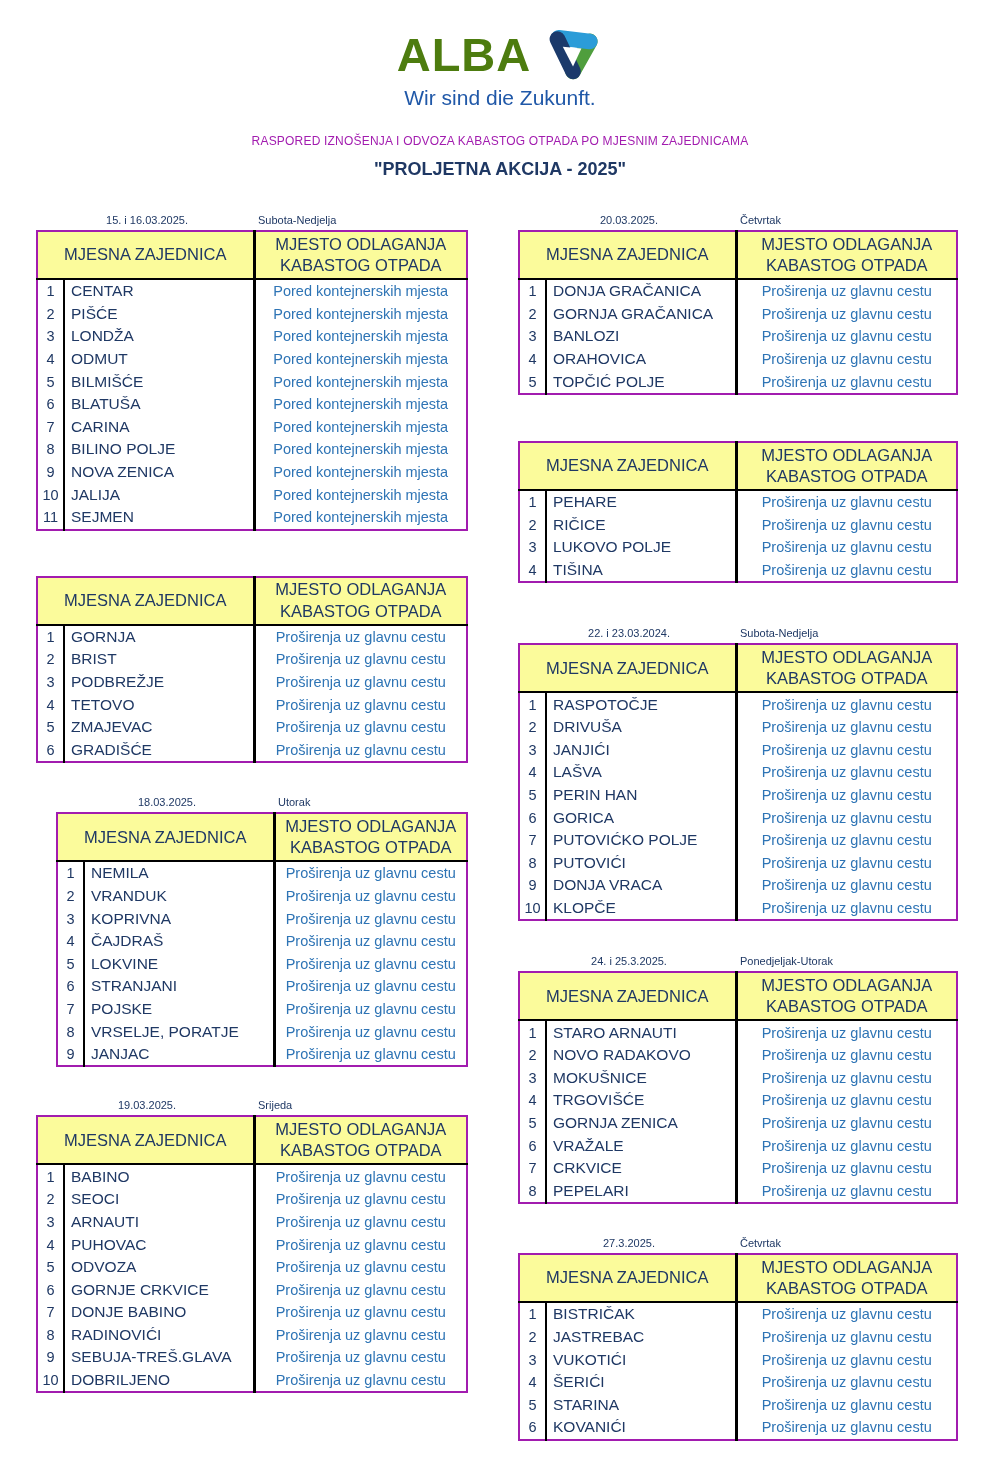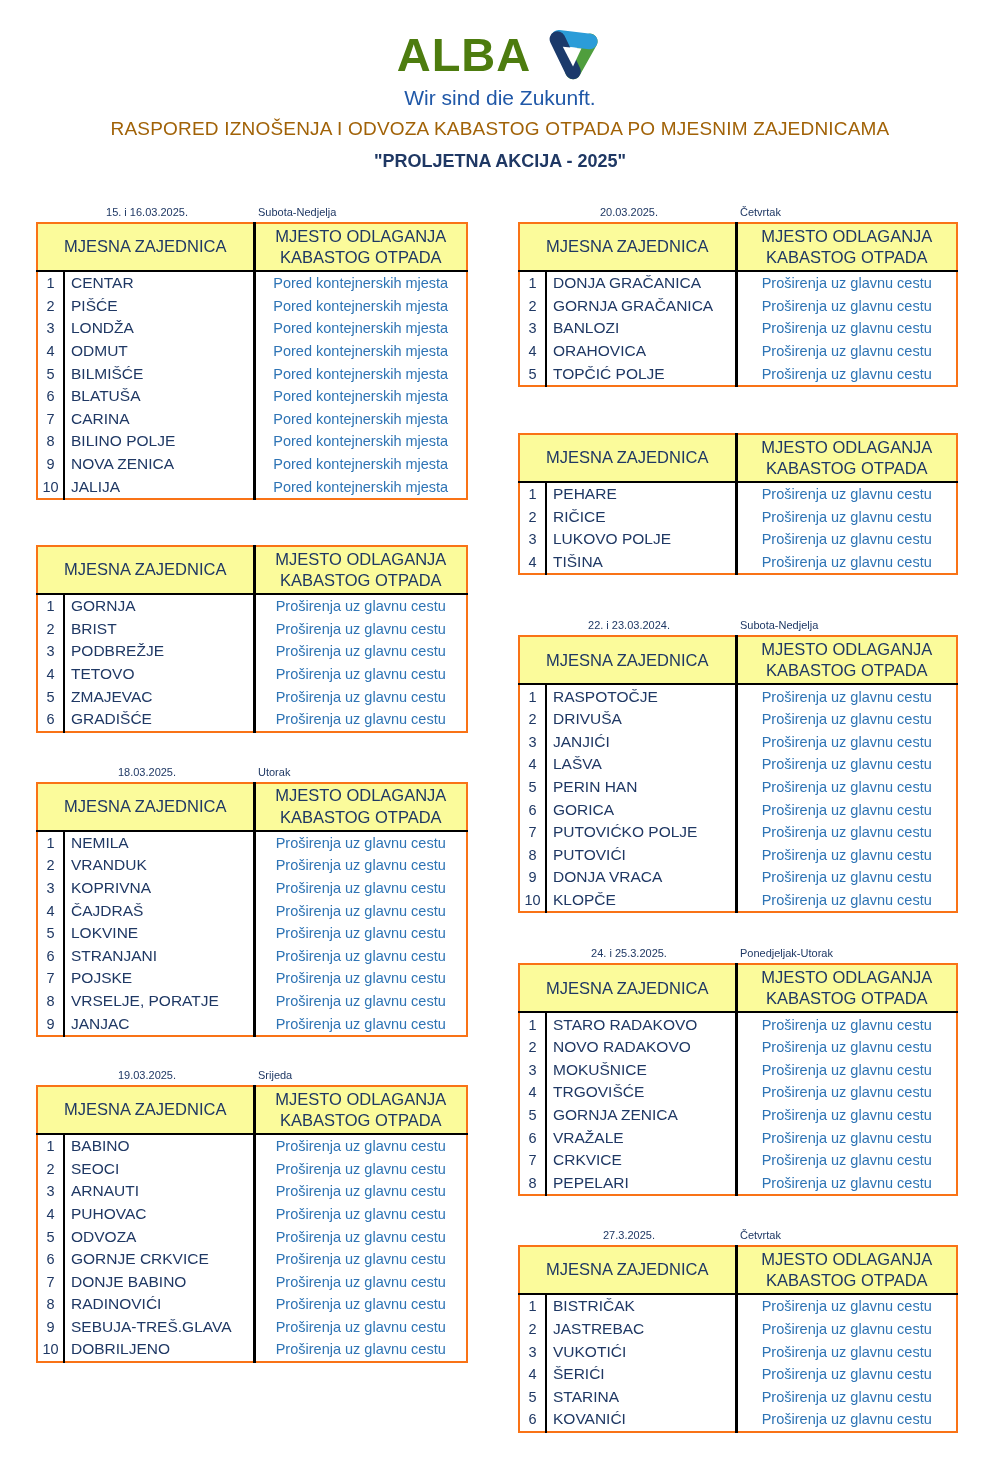--- a/index.html
+++ b/index.html
@@ -7,43 +7,43 @@
     width:1000px;height:1457px;position:relative;overflow:hidden;
     font-family:"Liberation Sans", sans-serif;
     -webkit-font-smoothing:antialiased;
   }
   
   .page-header{text-align:center;padding-top:26px;}
   .logo-row{display:flex;justify-content:center;align-items:center;gap:12px;height:56px;}
   .brand{font-size:47px;font-weight:bold;color:#4d7c0f;letter-spacing:1px;line-height:1;}
   .logo-mark{display:block;}
   .tagline{font-size:21px;color:#2058a8;margin-top:4px;}
-  .doc-title{margin-top:8px;font-size:19px;color:#a16207;letter-spacing:0.2px;}
+  .doc-title{margin-top:24px;font-size:12px;color:#a21caf;letter-spacing:0.2px;}
   .doc-subtitle{margin-top:11px;font-size:18px;font-weight:bold;color:#1f3864;}
 
   
   .content{display:flex;margin-top:24px;padding-left:36px;}
   .col-left{width:432px;margin-right:50px;}
   .col-right{width:440px;}
 
   section{display:block;}
   .col-left section:nth-of-type(2){margin-top:45px;}
-  .col-left section:nth-of-type(3){margin-top:23px;}
+  .col-left section:nth-of-type(3){margin-top:23px;margin-left:20px;}
   .col-left section:nth-of-type(4){margin-top:22px;}
   .col-right section:nth-of-type(2){margin-top:46px;}
   .col-right section:nth-of-type(3){margin-top:34px;}
   .col-right section:nth-of-type(4){margin-top:24px;}
   .col-right section:nth-of-type(5){margin-top:23px;}
 
   .date-row{display:flex;color:#1f3864;font-size:11px;height:22px;align-items:flex-end;margin-bottom:4px;}
   .date-cell{width:222px;text-align:center;}
   .day-cell{flex:1;}
 
   table{border-collapse:collapse;width:100%;table-layout:fixed;}
-  table{border:2px solid #f97316;}
+  table{border:2px solid #a21caf;}
   .c-num{width:27px;}
   .c-name{width:190px;}
   th{background:#fbfb9b;height:46px;font-weight:normal;color:#1f3864;font-size:16.5px;
      border-bottom:2px solid #000;padding:0;line-height:1.28;vertical-align:middle;}
   th.h1{border-right:3px solid #000;}
   td{height:22.6px;padding:0;vertical-align:middle;white-space:nowrap;overflow:hidden;}
   td.num{text-align:center;color:#1f3864;font-size:14.5px;border-right:2px solid #000;}
   td.name{padding-left:6px;color:#1f3864;font-size:15.5px;border-right:3px solid #000;}
   td.place{text-align:center;color:#2e74b5;font-size:14.5px;}
 </style>
@@ -131,20 +131,25 @@
             <tr>
               <td class="num">9</td>
               <td class="name">NOVA ZENICA</td>
               <td class="place">Pored kontejnerskih mjesta</td>
             </tr>
             <tr>
               <td class="num">10</td>
               <td class="name">JALIJA</td>
               <td class="place">Pored kontejnerskih mjesta</td>
             </tr>
+            <tr>
+              <td class="num">11</td>
+              <td class="name">SEJMEN</td>
+              <td class="place">Pored kontejnerskih mjesta</td>
+            </tr>
           </tbody>
     </table>
   </section>
 
   <section>
     <table>
       <colgroup>
             <col class="c-num">
             <col class="c-name">
             <col>
@@ -521,21 +526,21 @@
           <th class="h1" colspan="2">MJESNA ZAJEDNICA</th>
           <th class="h2">
             <div class="l1">MJESTO ODLAGANJA</div>
             <div class="l2">KABASTOG OTPADA</div>
           </th>
         </tr>
       </thead>
       <tbody>
             <tr>
               <td class="num">1</td>
-              <td class="name">STARO RADAKOVO</td>
+              <td class="name">STARO ARNAUTI</td>
               <td class="place">Proširenja uz glavnu cestu</td>
             </tr>
             <tr>
               <td class="num">2</td>
               <td class="name">NOVO RADAKOVO</td>
               <td class="place">Proširenja uz glavnu cestu</td>
             </tr>
             <tr>
               <td class="num">3</td>
               <td class="name">MOKUŠNICE</td>

